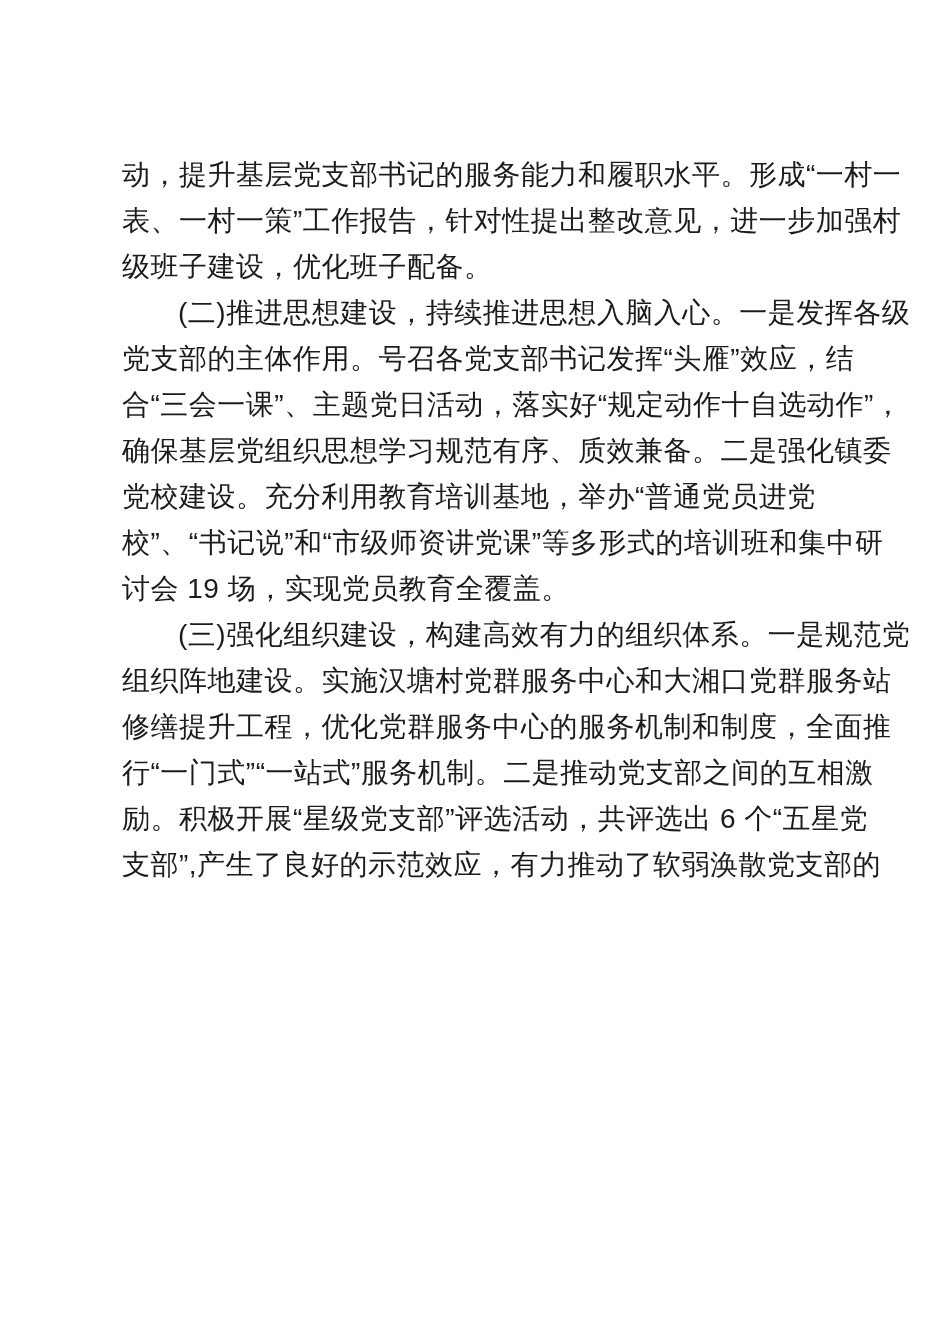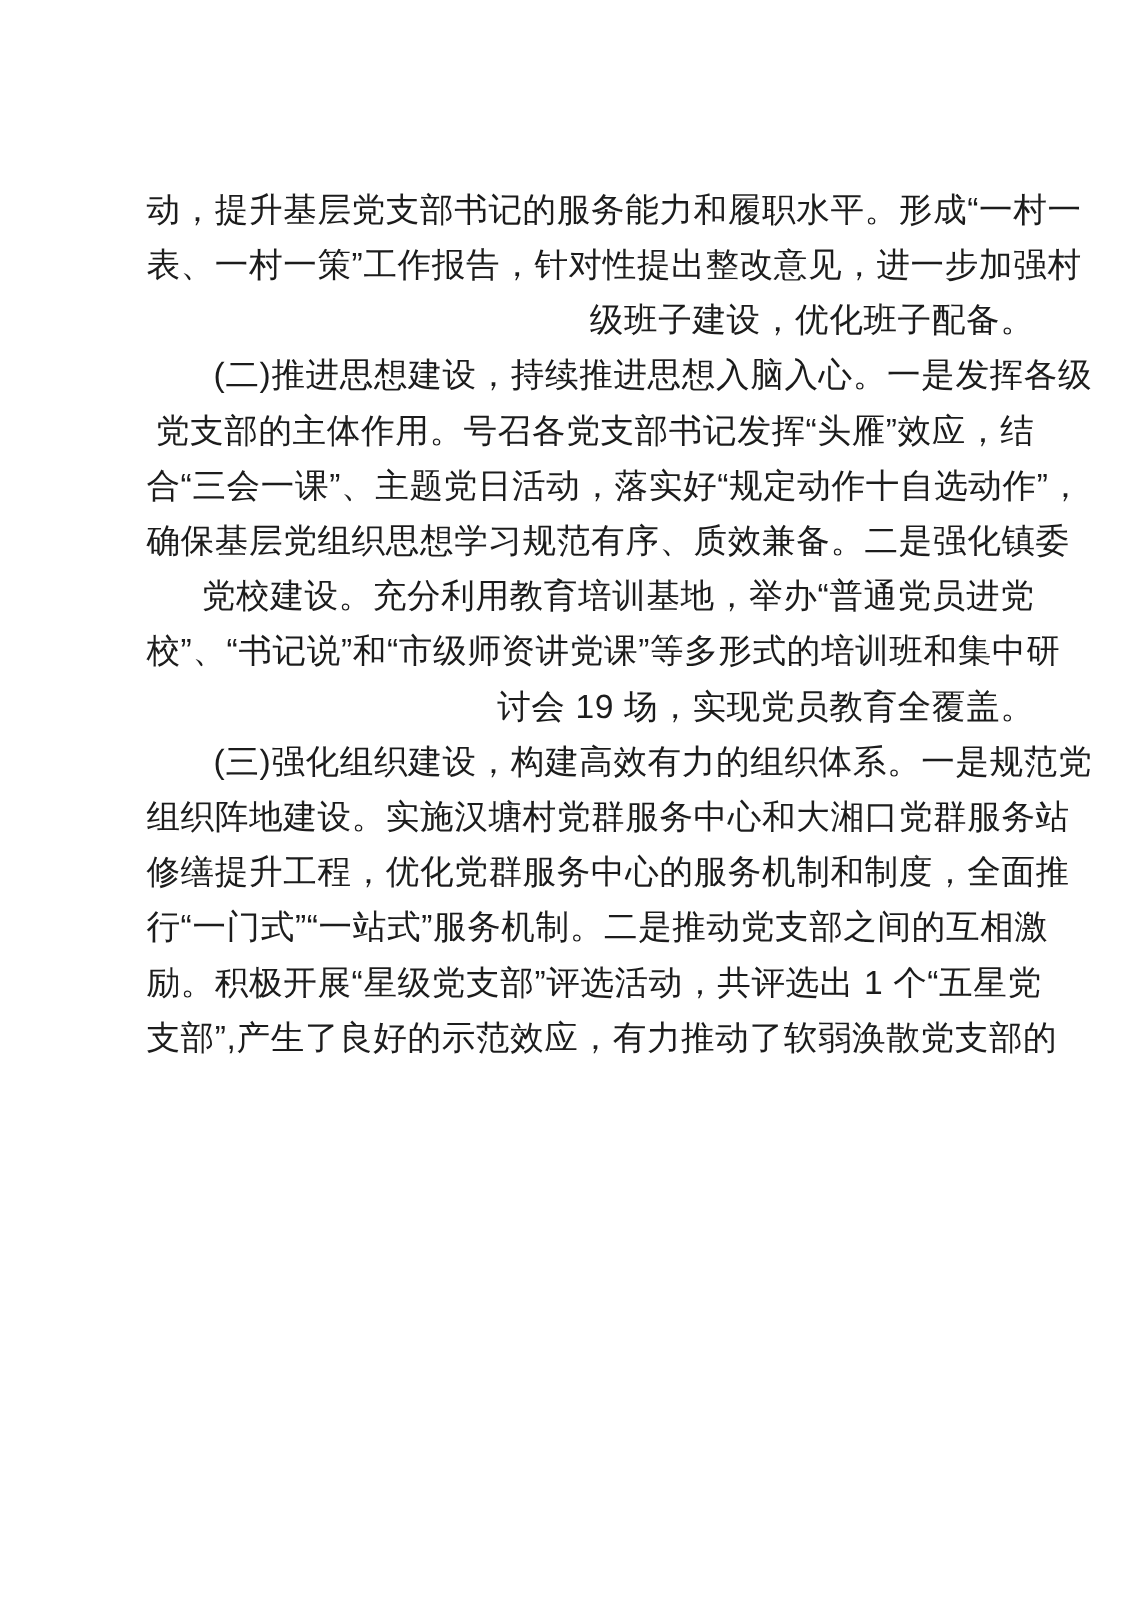--- a/index.html
+++ b/index.html
@@ -24,21 +24,20 @@
     font-size: 28px;
     line-height: 46px;
     font-weight: 400;
     letter-spacing: 0.5px;
   }
   .text-body p {
     margin: 0;
     padding: 0;
     white-space: pre;      
     text-indent: 0;
-    text-align: right;
   }
   .text-body p.indent {
     text-indent: 2em;      
   }
 </style>
 </head>
 <body>
 
 <div class="page">
   <div class="text-body">
@@ -49,16 +48,16 @@
 党支部的主体作用。号召各党支部书记发挥“头雁”效应，结
 合“三会一课”、主题党日活动，落实好“规定动作十自选动作”，
 确保基层党组织思想学习规范有序、质效兼备。二是强化镇委
 党校建设。充分利用教育培训基地，举办“普通党员进党
 校”、“书记说”和“市级师资讲党课”等多形式的培训班和集中研
 讨会 19 场，实现党员教育全覆盖。</p>
     <p class="indent">(三)强化组织建设，构建高效有力的组织体系。一是规范党
 组织阵地建设。实施汉塘村党群服务中心和大湘口党群服务站
 修缮提升工程，优化党群服务中心的服务机制和制度，全面推
 行“一门式”“一站式”服务机制。二是推动党支部之间的互相激
-励。积极开展“星级党支部”评选活动，共评选出 1 个“五星党
+励。积极开展“星级党支部”评选活动，共评选出 6 个“五星党
 支部”,产生了良好的示范效应，有力推动了软弱涣散党支部的</p>
   </div>
 </div>
 
 </body></html>

